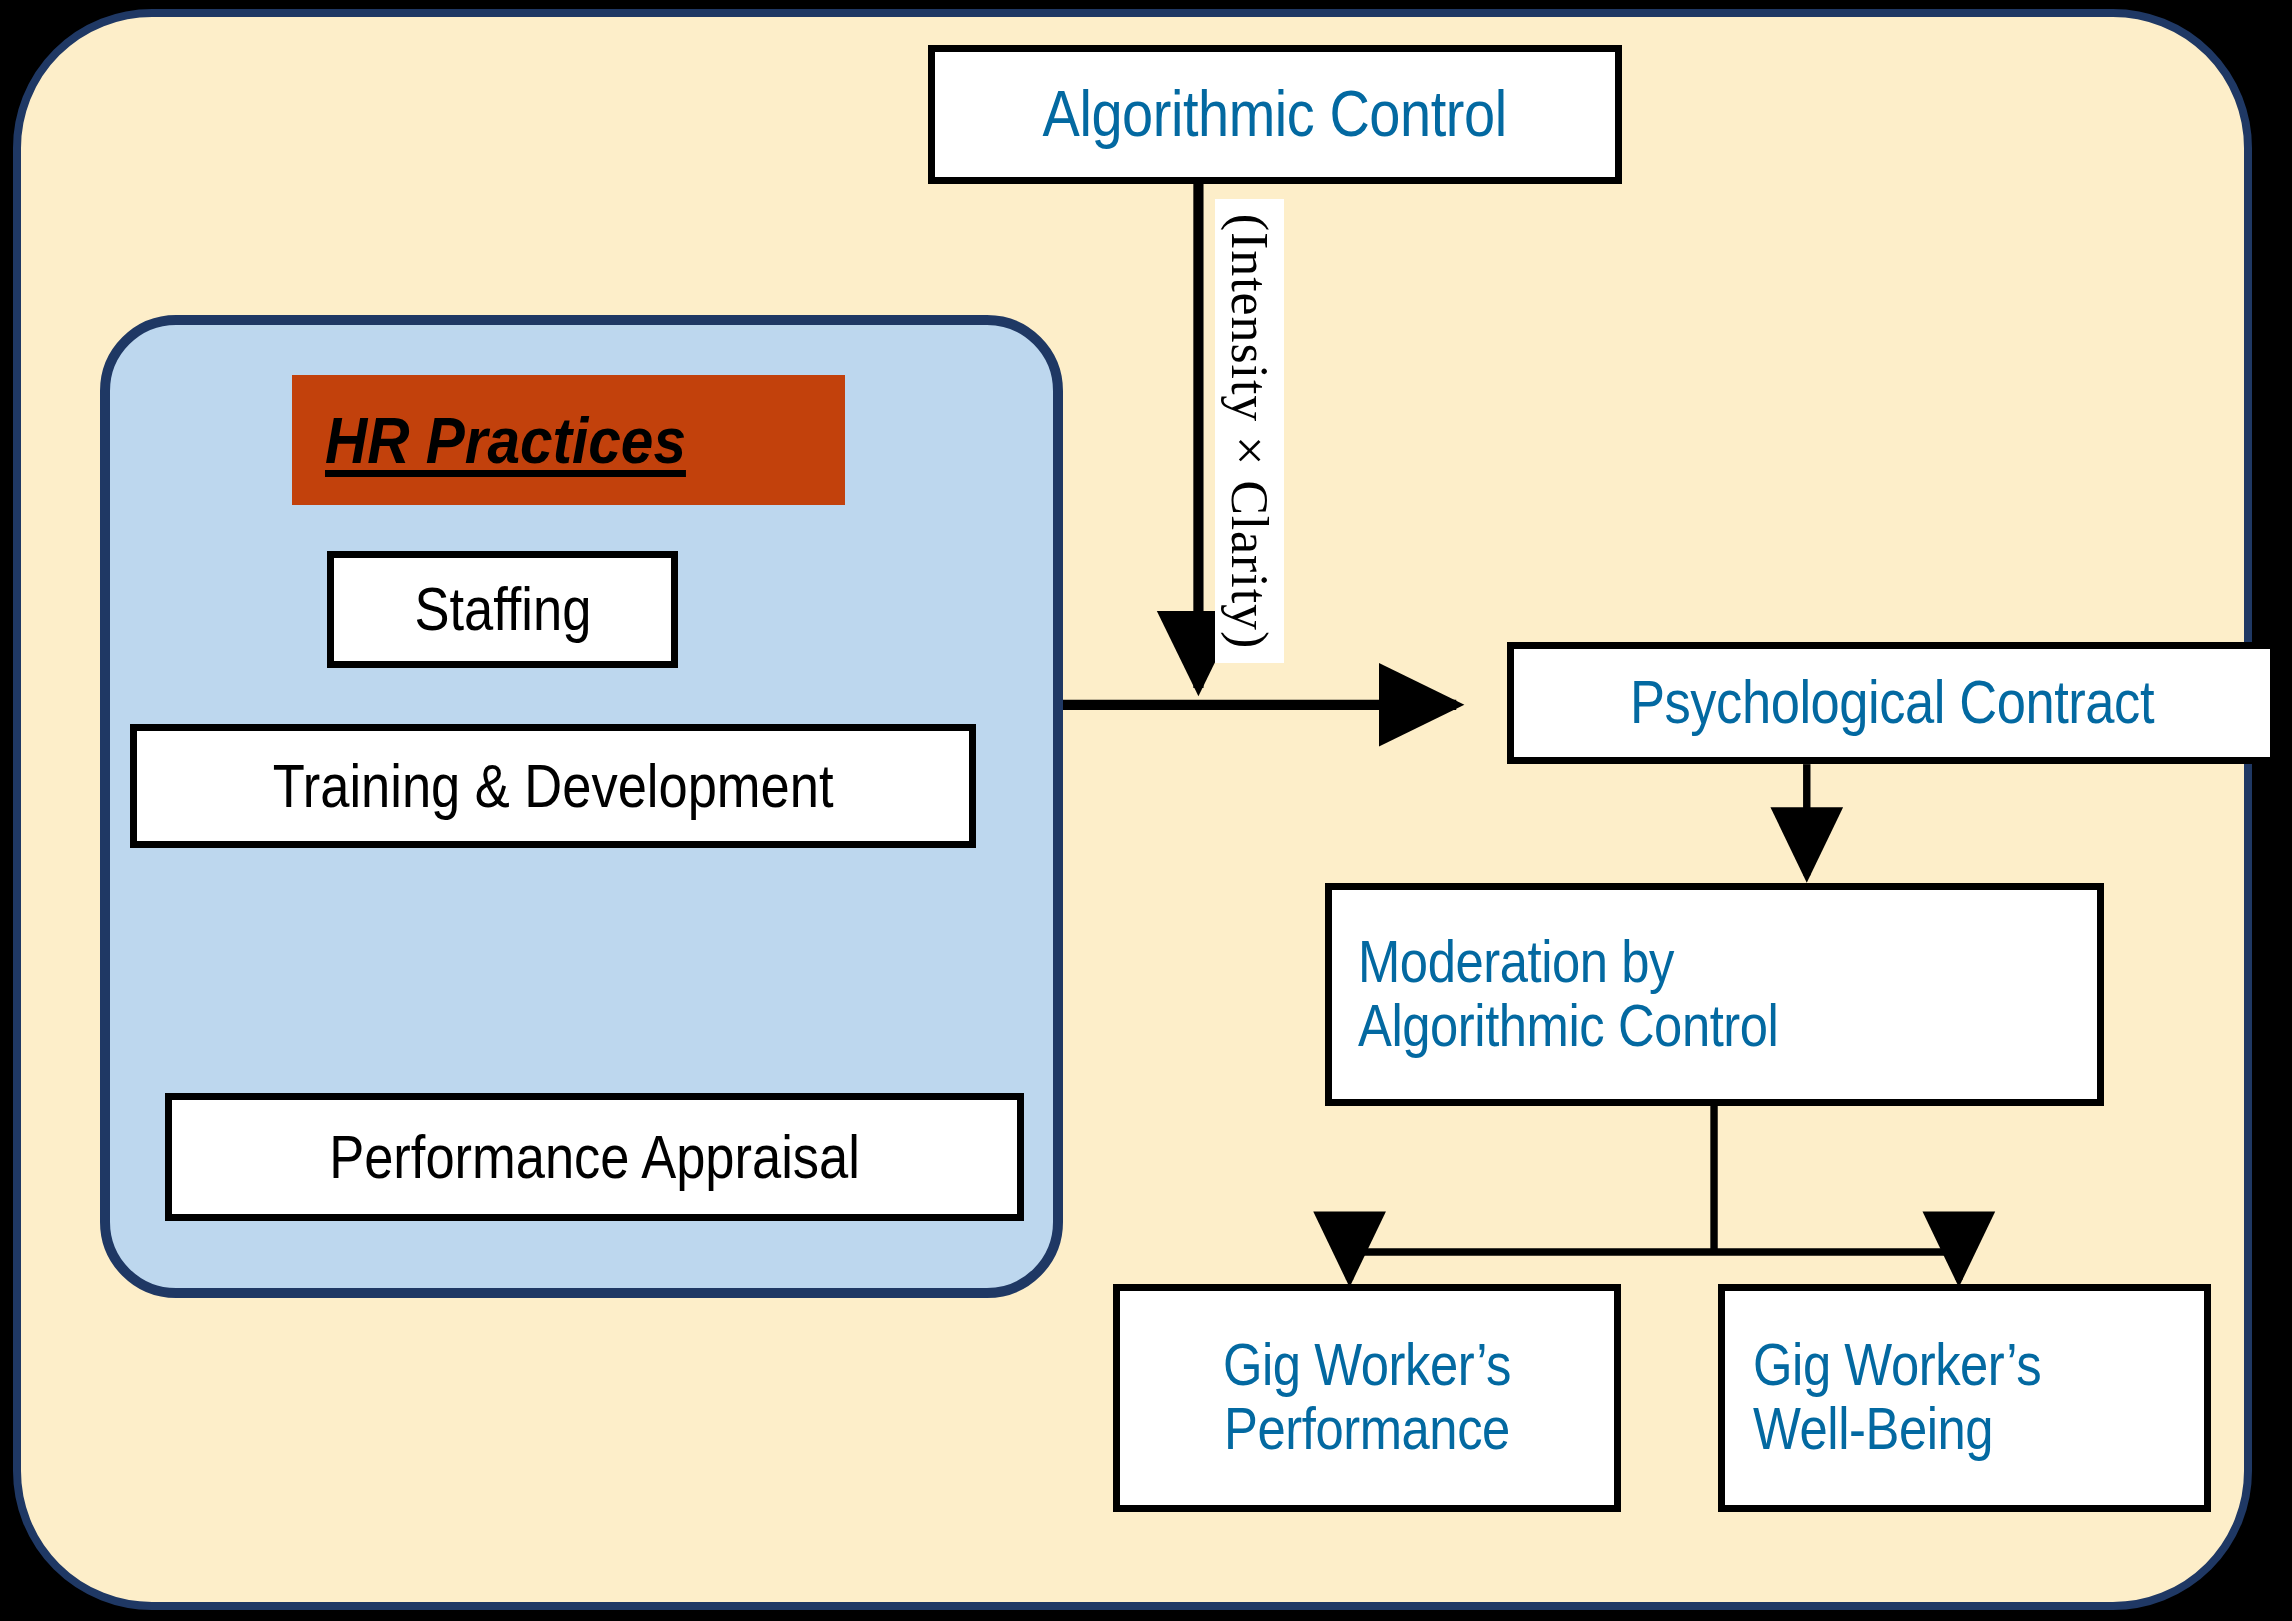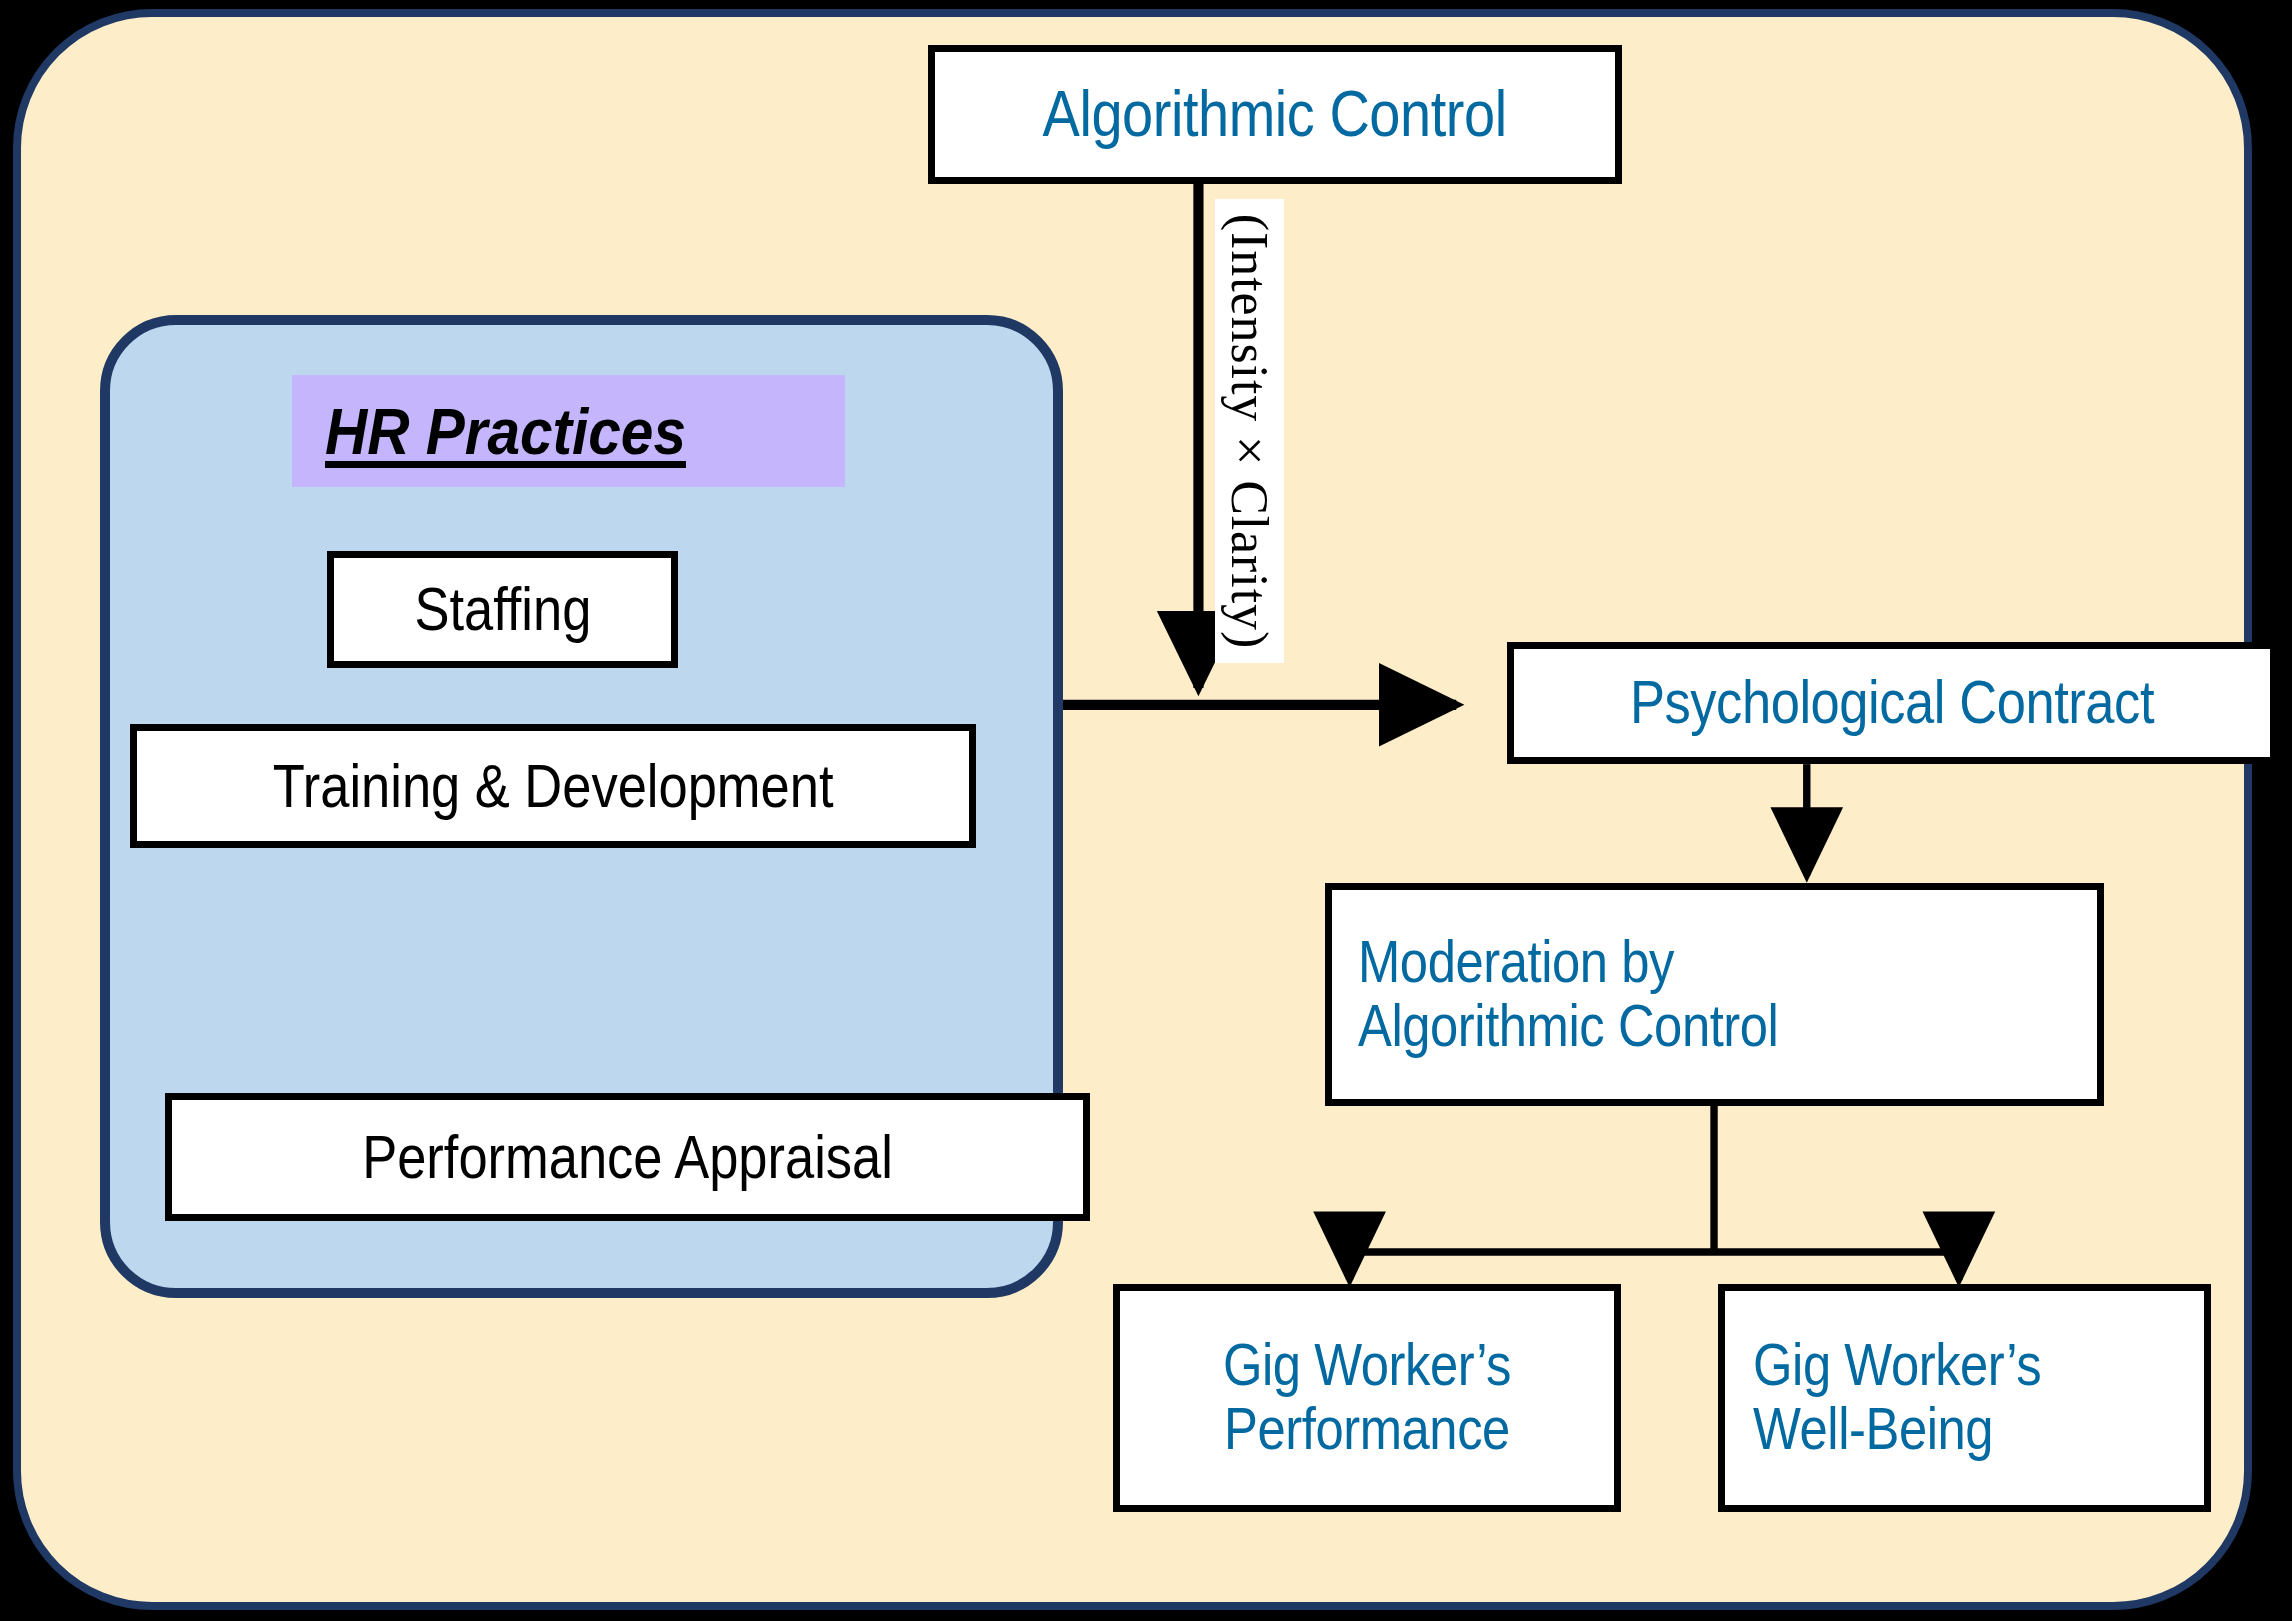--- a/index.html
+++ b/index.html
@@ -107,22 +107,22 @@
     border-radius: 76px;
     box-sizing: border-box;
   }
 
   
   #hr-heading {
     position: absolute;
     left: 292px;
     top: 375px;
     width: 553px;
-    height: 112px;
-    background: #c4b5fd;
+    height: 130px;
+    background: #c2410c;
     display: flex;
     align-items: center;
     padding-left: 33px;
     box-sizing: border-box;
   }
   #hr-heading .txt {
     font-size: 65px;
     font-weight: bold;
     font-style: italic;
     text-decoration: underline;
@@ -148,21 +148,21 @@
     line-height: 1;
   }
   .hr-item .txt {
     transform: scaleX(0.86);
     transform-origin: center center;
     white-space: nowrap;
   }
   #hr-item-staffing       { left: 327px; top: 551px;  width: 351px; height: 117px; }
   #hr-item-training       { left: 130px; top: 724px;  width: 846px; height: 124px; }
   #hr-item-compensation   { left: 260px; top: 898px;  width: 538px; height: 124px; }
-  #hr-item-appraisal      { left: 165px; top: 1093px; width: 925px; height: 128px; }
+  #hr-item-appraisal      { left: 165px; top: 1093px; width: 859px; height: 128px; }
 
   
   #connectors {
     position: absolute;
     left: 0; top: 0;
     width: 2293px; height: 1621px;
     pointer-events: none;
   }
 
   

